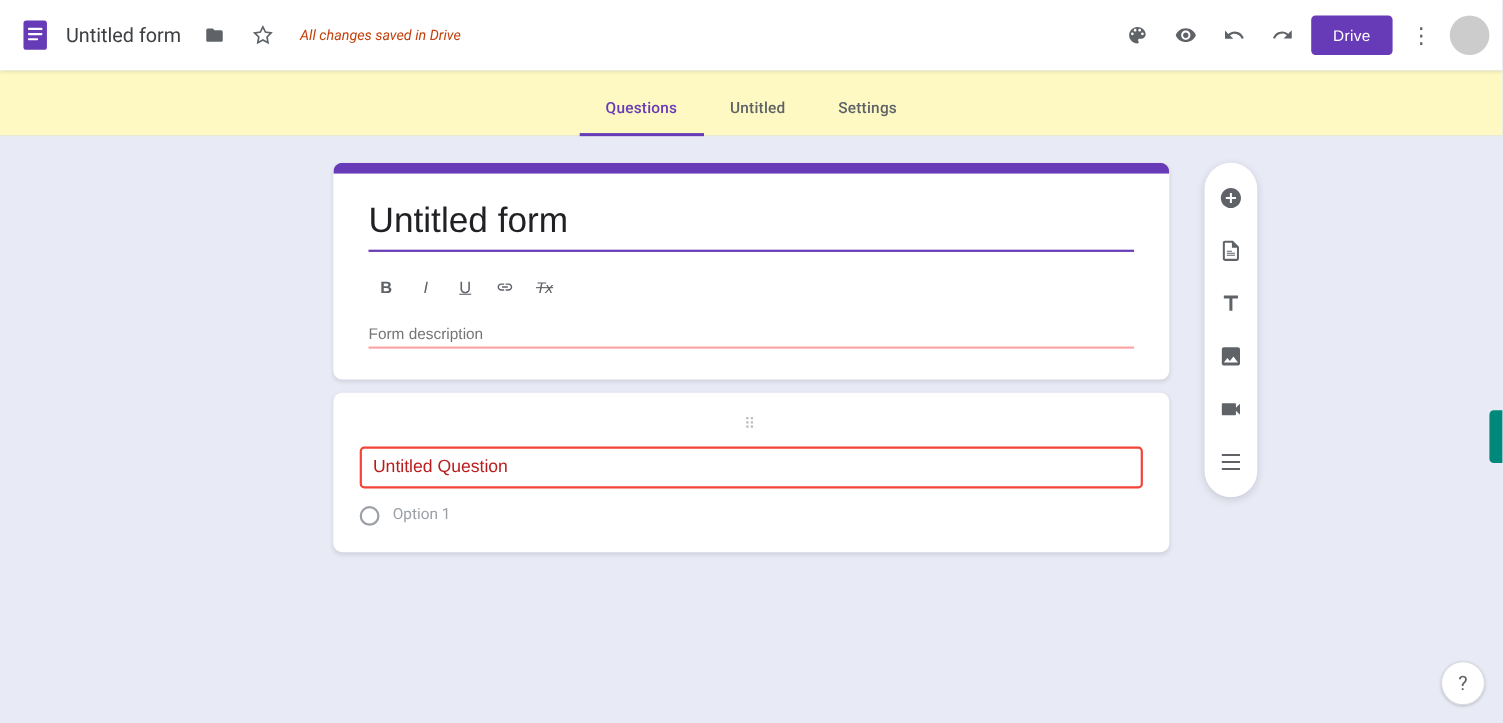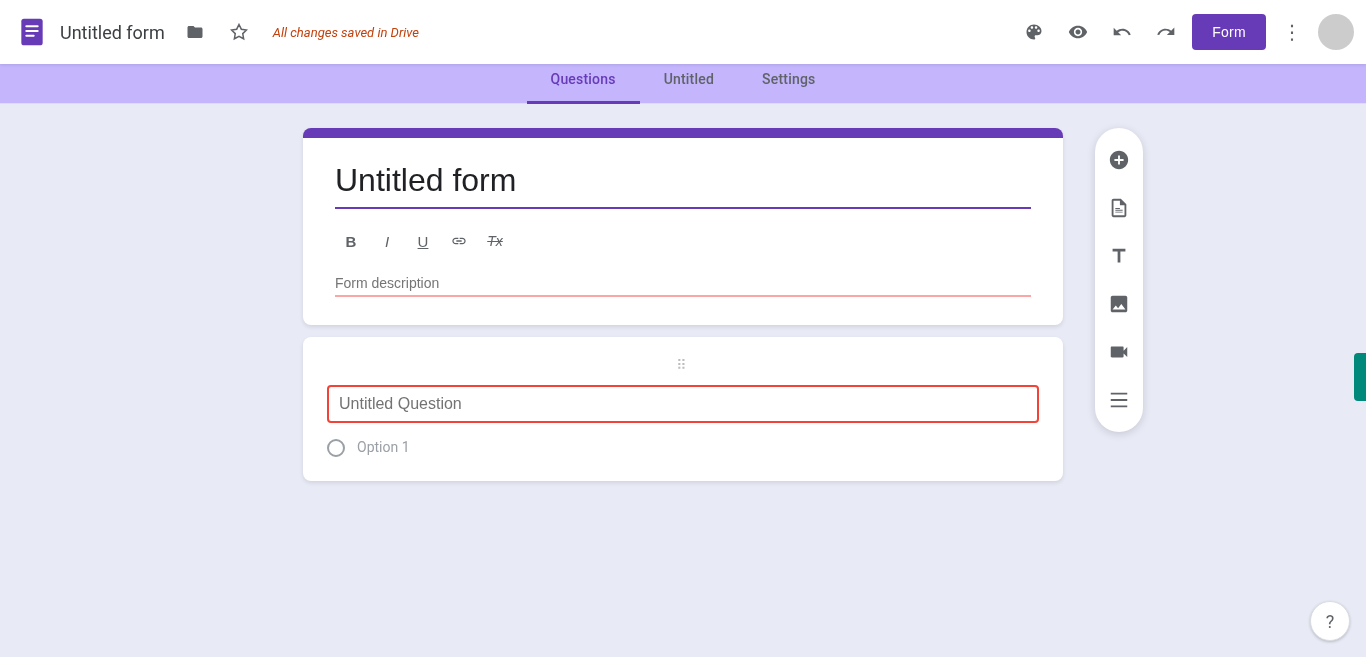--- a/index.html
+++ b/index.html
@@ -35,21 +35,21 @@
       width: 36px; height: 36px; border-radius: 50%;
       display: flex; align-items: center; justify-content: center;
       cursor: pointer; border: none; background: transparent;
       color: #5f6368; font-size: 20px;
     }
     .avatar { width: 36px; height: 36px; border-radius: 50%; background: #ccc; }
 
     
     .tabbar {
       display: flex; justify-content: center; align-items: flex-end;
-      height: 40px; background: #c4b5fd;
+      height: 60px; background: #fef9c3;
       border-bottom: 1px solid #e0e0e0;
     }
     .tab {
       padding: 0 24px; height: 48px;
       display: flex; align-items: center;
       font-size: 14px; color: #5f6368;
       cursor: pointer; border-bottom: 3px solid transparent;
       font-weight: 500; letter-spacing: 0.2px;
       position: relative; top: 1px;
     }
@@ -95,21 +95,21 @@
       padding: 20px 24px 24px 24px;
       position: relative;
     }
     .drag-handle {
       display: flex; justify-content: center;
       margin-bottom: 12px; color: #9aa0a6;
       font-size: 14px; letter-spacing: 2px;
     }
     .question-title-input {
       width: 100%; border: none; outline: none;
-      font-size: 16px; color: #737373;
+      font-size: 16px; color: #b91c1c;
       background: transparent;
       border: 2px solid #f44336;
       padding: 8px 10px;
       border-radius: 4px;
       margin-bottom: 16px;
     }
     .option-row { display: flex; gap: 12px; }
     .radio-circle {
       width: 18px; height: 18px; border-radius: 50%;
       border: 2px solid #9aa0a6;
@@ -191,21 +191,21 @@
     <button class="topbar-icon-btn" title="Undo">
       <svg width="20" height="20" viewBox="0 0 24 24" fill="currentColor">
           <path d="M12.5 8c-2.65 0-5.05.99-6.9 2.6L2 7v9h9l-3.62-3.62c1.39-1.16 3.16-1.88 5.12-1.88 3.54 0 6.55 2.31 7.6 5.5l2.37-.78C21.08 11.03 17.15 8 12.5 8z"></path>
         </svg>
     </button>
     <button class="topbar-icon-btn" title="Redo">
       <svg width="20" height="20" viewBox="0 0 24 24" fill="currentColor">
           <path d="M18.4 10.6C16.55 8.99 14.15 8 11.5 8c-4.65 0-8.58 3.03-9.96 7.22L3.9 15.7c1.05-3.19 4.05-5.5 7.6-5.5 1.95 0 3.73.72 5.12 1.88L13 15.5h9v-9l-3.6 3.6z"></path>
         </svg>
     </button>
-    <button class="send-btn">Form</button>
+    <button class="send-btn">Drive</button>
     <button class="more-btn" title="More options">⋮</button>
     <div class="avatar"></div>
   </div>
 </div>
 
 <div class="tabbar">
   <div class="tab active">Questions</div>
   <div class="tab">Untitled</div>
   <div class="tab">Settings</div>
 </div>

